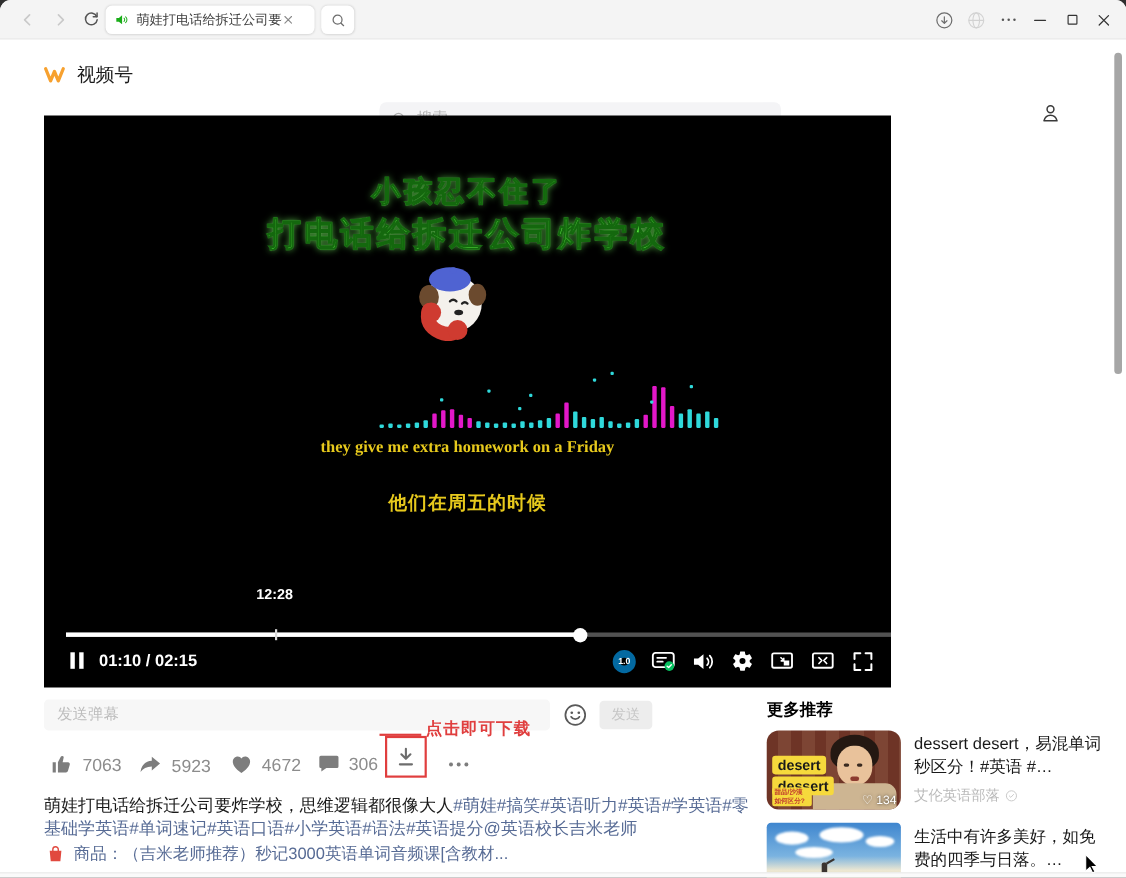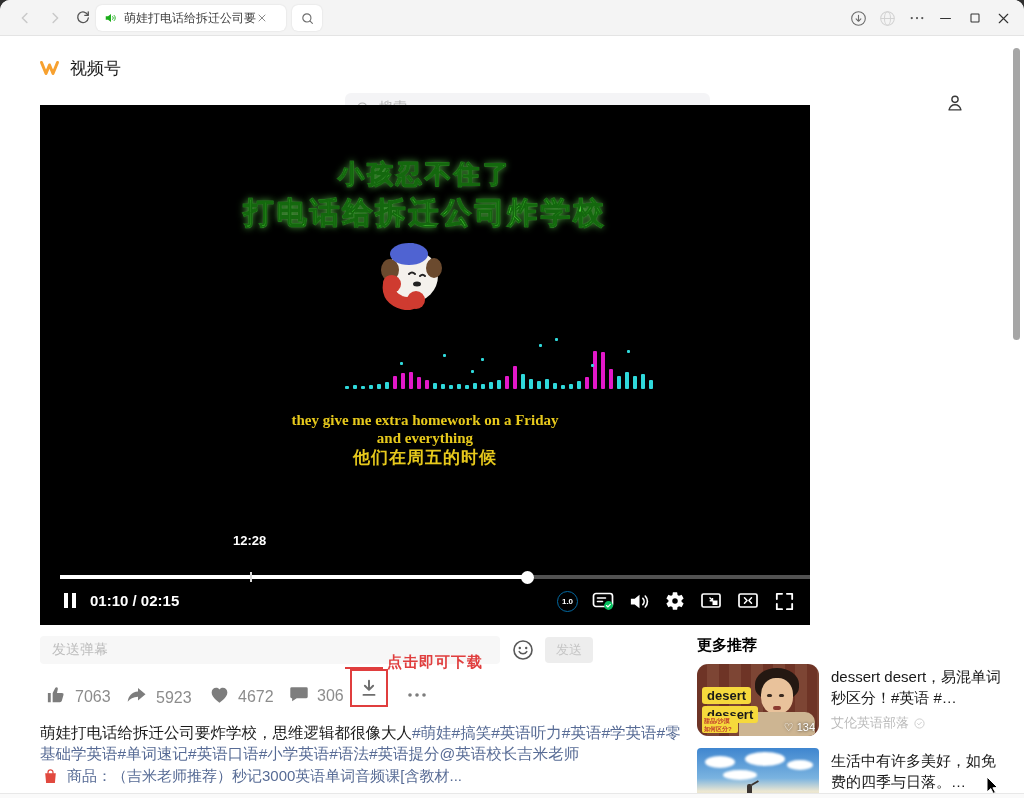--- a/index.html
+++ b/index.html
@@ -28,34 +28,34 @@
   .ovl-title{position:absolute;left:0;width:100%;text-align:center;font-weight:bold;color:#5bed43;letter-spacing:3px;
     -webkit-text-stroke:1px #14680e;text-shadow:0 0 7px rgba(110,240,90,.85),0 0 1px #c8ffc0;}
   .ovl1{top:52px;font-size:26px;}
   .ovl2{top:88px;font-size:30px;}
   .avatar{position:absolute;left:336px;top:135px;width:70px;height:70px;}
   .viz{position:absolute;left:305px;top:222px;width:322px;height:62px;display:flex;align-items:flex-end;gap:4px;}
   .vbar{display:block;width:4px;border-radius:1px;}
   .vdot{position:absolute;width:3px;height:3px;border-radius:1px;}
   .sub{position:absolute;left:0;width:100%;text-align:center;color:#e7c91c;font-weight:bold;}
   .sub-en{font-family:"Liberation Serif",serif;font-size:15px;}
-  .sub-en1{top:307px;}
+  .sub-en1{top:294px;}
   .sub-en2{top:325px;}
   .sub-zh{top:341px;font-size:17px;letter-spacing:1px;}
   .hover-time{position:absolute;top:428px;transform:translateX(-50%);color:#fff;font-size:13px;font-weight:bold;}
   .progress{position:absolute;left:20px;top:470px;width:886px;height:4px;background:rgba(255,255,255,.32);}
   .progress-played{position:absolute;left:0;top:0;height:4px;background:#fff;}
   .progress-tick{position:absolute;top:-3px;width:2px;height:10px;background:#d8d8d8;}
   .progress-handle{position:absolute;top:-4px;width:13px;height:13px;border-radius:50%;background:#fff;}
   .ctrl-left{position:absolute;left:24px;top:487px;display:flex;align-items:center;gap:14px;}
   .pause{display:flex;gap:4px;}
   .pause i{display:block;width:4px;height:15px;background:#fff;}
   .timetxt{color:#fff;font-size:15px;font-weight:bold;}
   .ctrl-right{position:absolute;right:14px;top:484px;display:flex;align-items:center;gap:13px;}
-  .speed{width:21px;height:21px;border:1px solid #0369a1;border-radius:50%;color:#fff;font-size:8px;font-weight:bold;display:flex;align-items:center;justify-content:center;}
+  .speed{width:21px;height:21px;border:7px solid #0369a1;border-radius:50%;color:#fff;font-size:8px;font-weight:bold;display:flex;align-items:center;justify-content:center;}
 
   
   .maincol{position:absolute;left:40px;top:636px;width:650px;}
   .dminput{position:absolute;left:0;top:0;width:460px;height:28px;background:#f7f7f7;border-radius:4px;display:flex;align-items:center;padding:0 12px;}
   .dminput .ph{font-size:14px;color:#bdbdbd;}
   .emoji{position:absolute;left:471px;top:2px;}
   .sendbtn{position:absolute;left:505px;top:1px;width:48px;height:26px;background:#ededed;border-radius:4px;color:#c6c6c6;font-size:13px;display:flex;align-items:center;justify-content:center;}
   .ann-line{position:absolute;left:305px;top:31px;width:38px;height:2px;background:#e03e3e;}
   .ann-text{position:absolute;left:347px;top:17px;color:#e03e3e;font-size:15px;font-weight:bold;letter-spacing:1px;}
   .actions{position:absolute;left:0;top:39px;height:40px;width:650px;}
@@ -260,21 +260,20 @@
         <span class="vdot" style="left: 98px; bottom: 32px; background: rgb(47, 217, 219);"></span>
         <span class="vdot" style="left: 126px; bottom: 16px; background: rgb(47, 217, 219);"></span>
         <span class="vdot" style="left: 136px; bottom: 28px; background: rgb(47, 217, 219);"></span>
         <span class="vdot" style="left: 194px; bottom: 42px; background: rgb(47, 217, 219);"></span>
         <span class="vdot" style="left: 246px; bottom: 22px; background: rgb(47, 217, 219);"></span>
         <span class="vdot" style="left: 282px; bottom: 36px; background: rgb(47, 217, 219);"></span>
         <span class="vdot" style="left: 210px; bottom: 48px; background: rgb(47, 217, 219);"></span>
       </div>
 
     <div class="sub sub-en sub-en1">they give me extra homework on a Friday</div>
-    <div class="sub sub-en sub-en2">and everything</div>
     <div class="sub sub-zh">他们在周五的时候</div>
 
     <div class="hover-time" style="left: 209.604px;">12:28</div>
     <div class="progress">
       <div class="progress-played" style="width: 52.7%;"></div>
       <div class="progress-tick" style="left: 21.4%;"></div>
       <div class="progress-handle" style="left: calc(52.7% - 6px);"></div>
     </div>
 
     <div class="ctrl-left">

